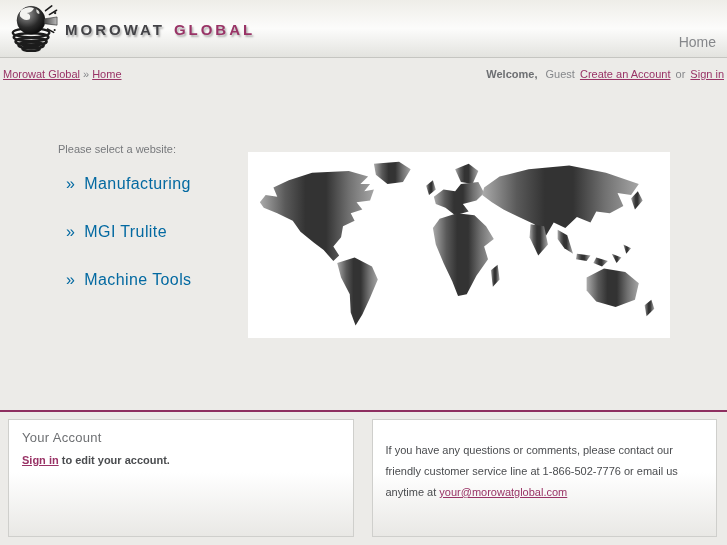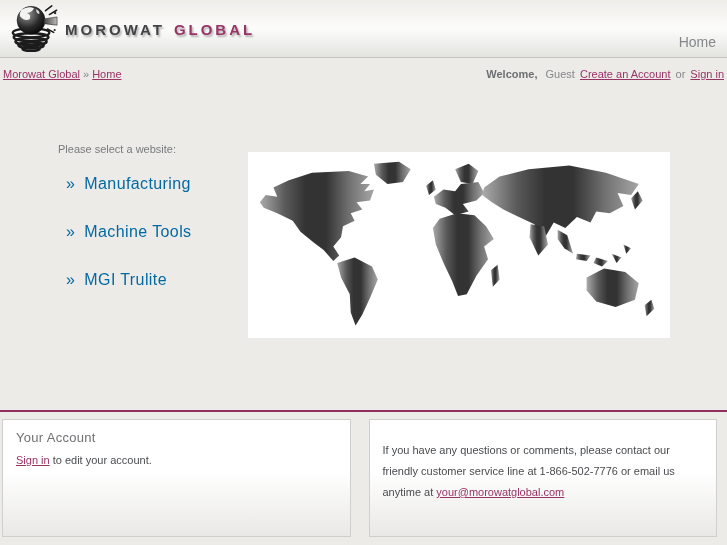--- a/index.html
+++ b/index.html
@@ -50,21 +50,21 @@
   }
   .site-link .chev { margin-right:9px; }
   .map-panel {
     position:absolute; left:248px; top:63px; width:422px; height:186px;
     background:#ffffff;
   }
   .map-panel svg { position:absolute; left:8px; top:8px; }
 
   
   .footer-rule { border-top:2px solid #8e2f60; height:0; }
-  .footer { padding:7px 10px 0 2px; display:flex; gap:18px; }
+  .footer { padding:7px 10px 0 8px; display:flex; gap:18px; }
   .fbox {
     flex:1; box-sizing:border-box; height:118px;
     border:1px solid #cfcfcc;
     background:linear-gradient(180deg,#ffffff 45%,#e9e8e5 100%);
     padding:8px 13px; overflow:hidden;
   }
   .fbox h3 {
     margin:2px 0 9px 0; font-size:13px; font-weight:400;
     color:#6e7073; letter-spacing:.3px;
   }
@@ -131,22 +131,22 @@
     <a href="#">Create an Account</a>
     <span class="plain">or</span>
     <a href="#">Sign in</a>
   </div>
 </div>
 
 <div class="content">
   <div class="select-col">
     <p class="prompt">Please select a website:</p>
     <a href="#" class="site-link"><span class="chev">»</span><span>Manufacturing</span></a>
+    <a href="#" class="site-link"><span class="chev">»</span><span>MGI Trulite</span></a>
     <a href="#" class="site-link"><span class="chev">»</span><span>Machine Tools</span></a>
-    <a href="#" class="site-link"><span class="chev">»</span><span>MGI Trulite</span></a>
   </div>
 
   <div class="map-panel">
     <svg width="406" height="170" viewBox="0 0 420 185" preserveAspectRatio="none">
       <defs>
         <linearGradient id="wmap" x1="0" y1="0" x2="1" y2="0">
           <stop offset="0%" stop-color="#ababab"></stop>
           <stop offset="22%" stop-color="#5a5a5a"></stop>
           <stop offset="40%" stop-color="#333333"></stop>
           <stop offset="58%" stop-color="#333333"></stop>
@@ -191,21 +191,21 @@
       </g>
     </svg>
   </div>
 </div>
 
 <div class="footer-rule"></div>
 <div class="footer">
 
   <div class="fbox">
     <h3>Your Account</h3>
-    <p style="margin:0;"><a href="#">Sign in</a><span> to edit your account.</span></p>
+    <p style="margin:0;font-weight:bold;"><a href="#">Sign in</a><span> to edit your account.</span></p>
   </div>
 
 
   <div class="fbox">
     <p class="questions-text"><span>If you have any questions or comments, please contact our friendly customer service line at 1-866-502-7776 or email us anytime at </span><a href="#">your@morowatglobal.com</a></p>
   </div>
 
 </div>
 
 </body></html>

